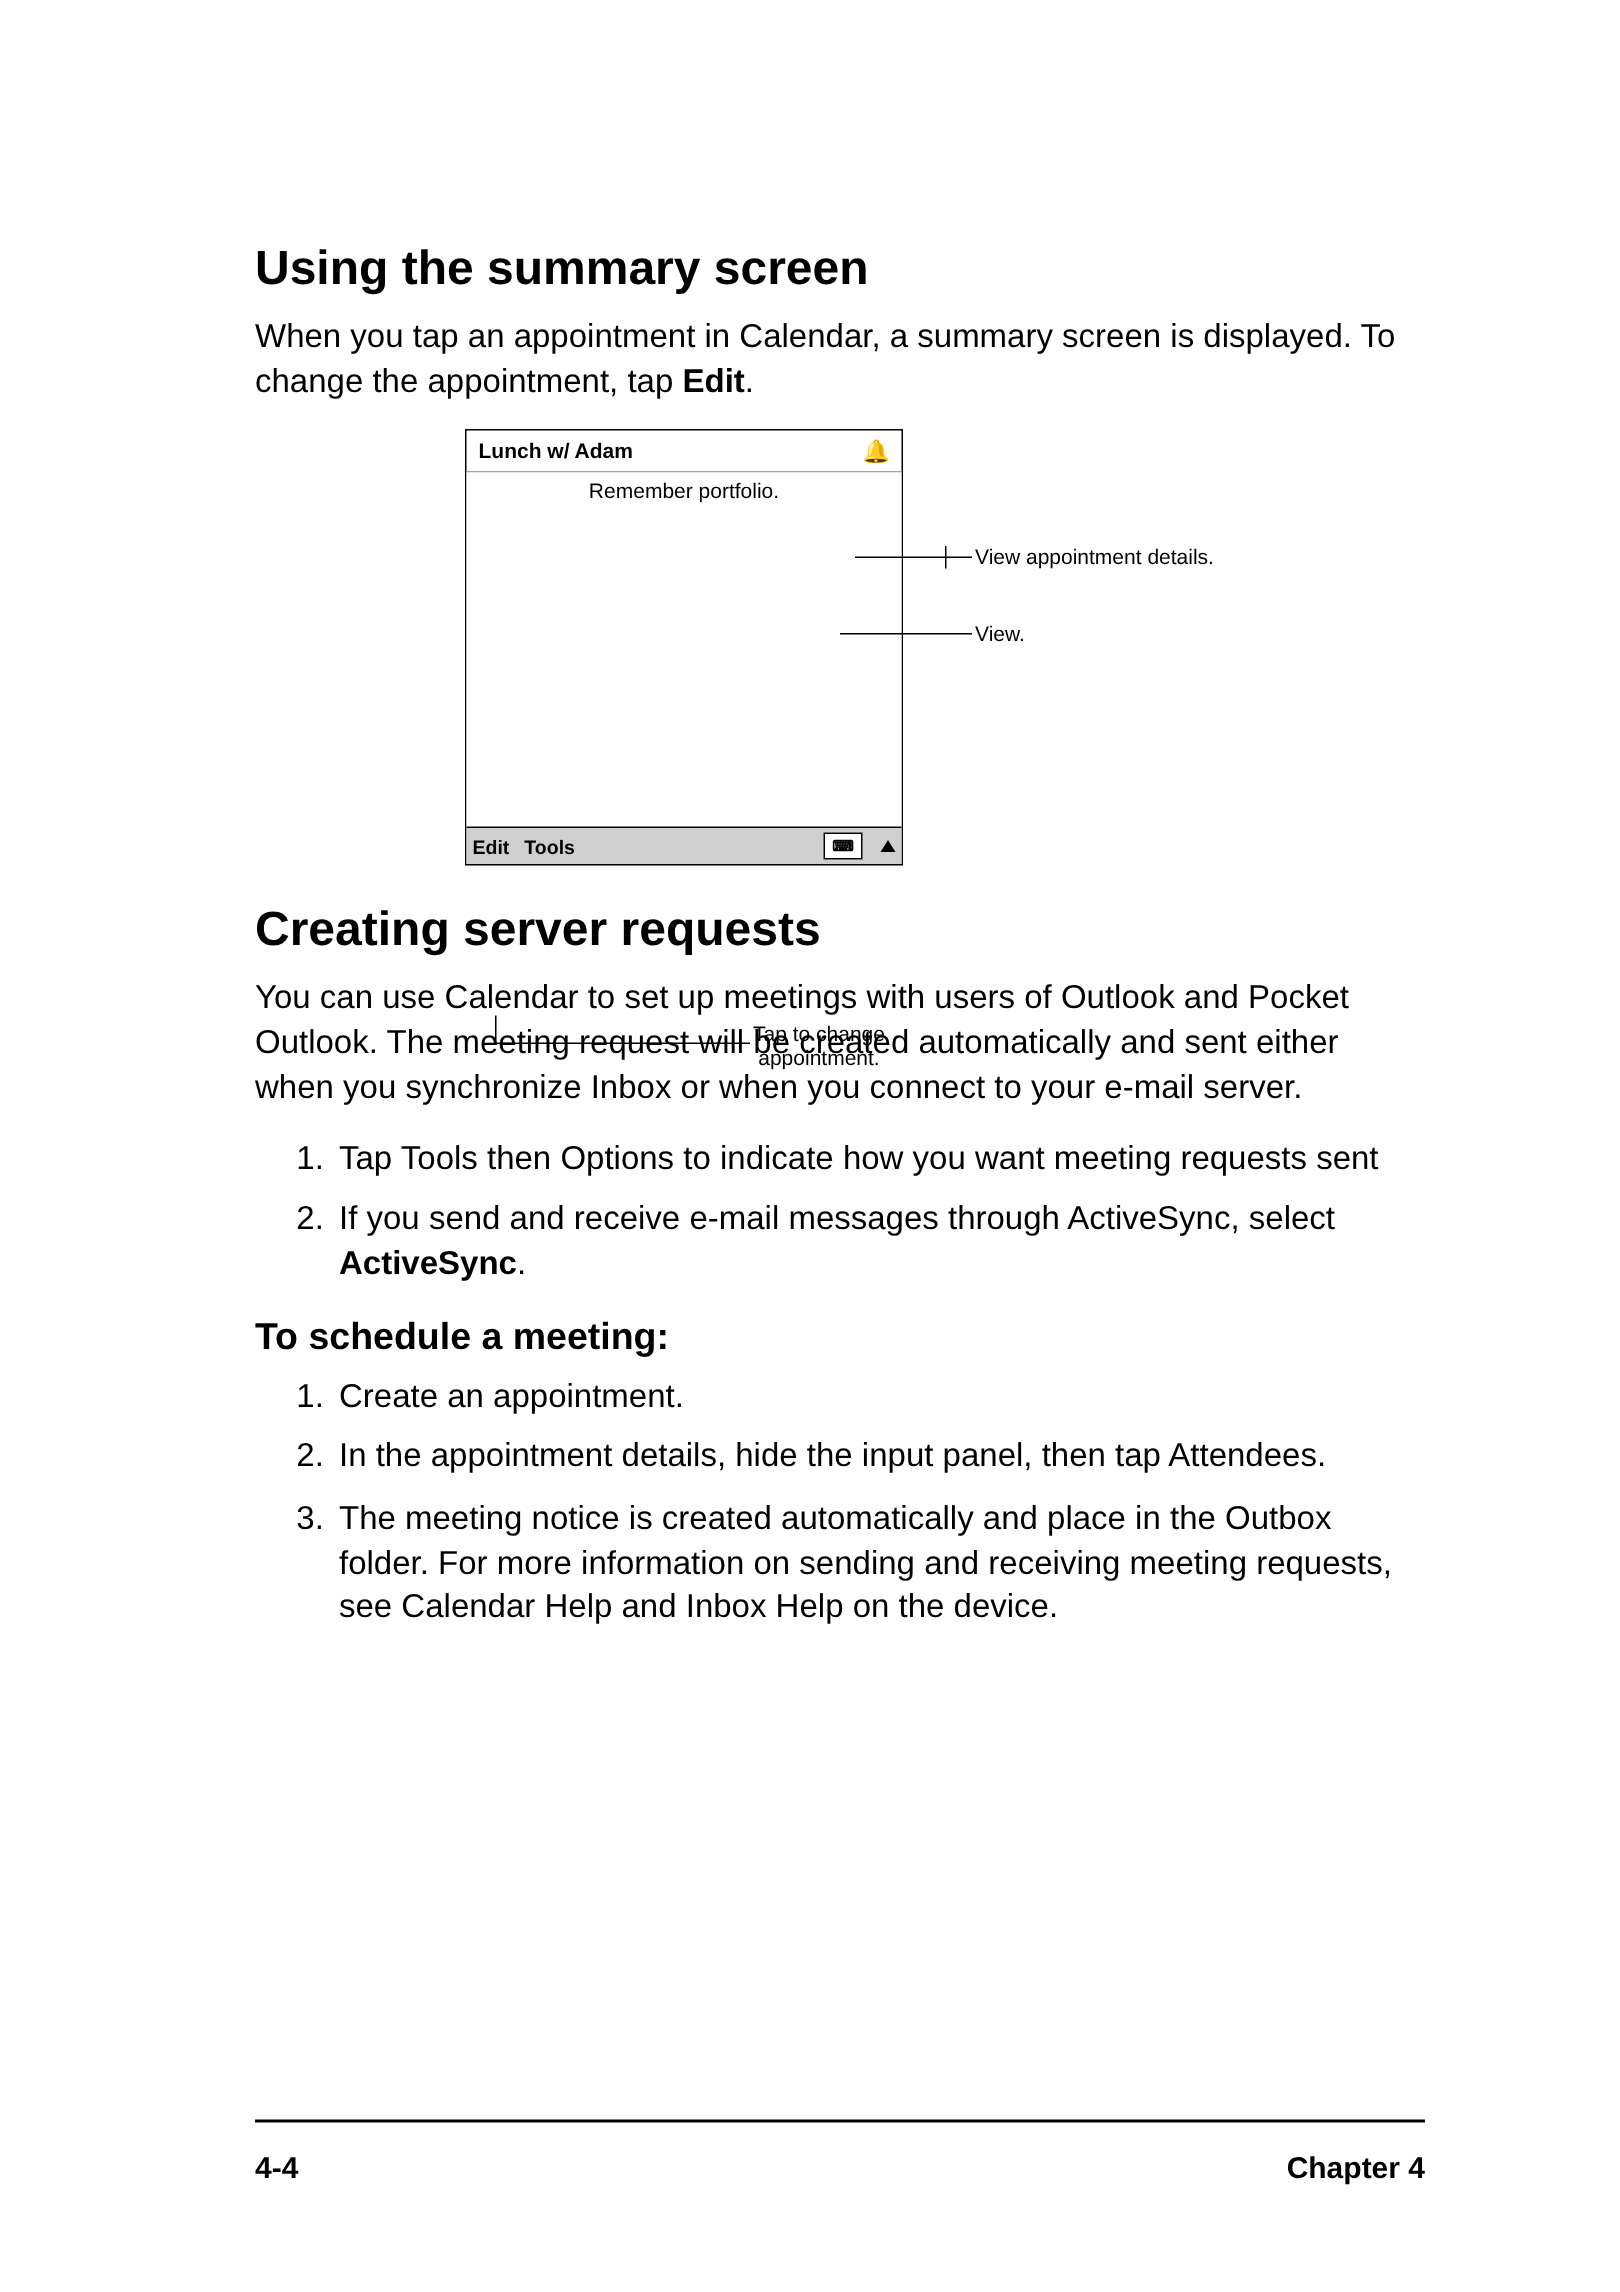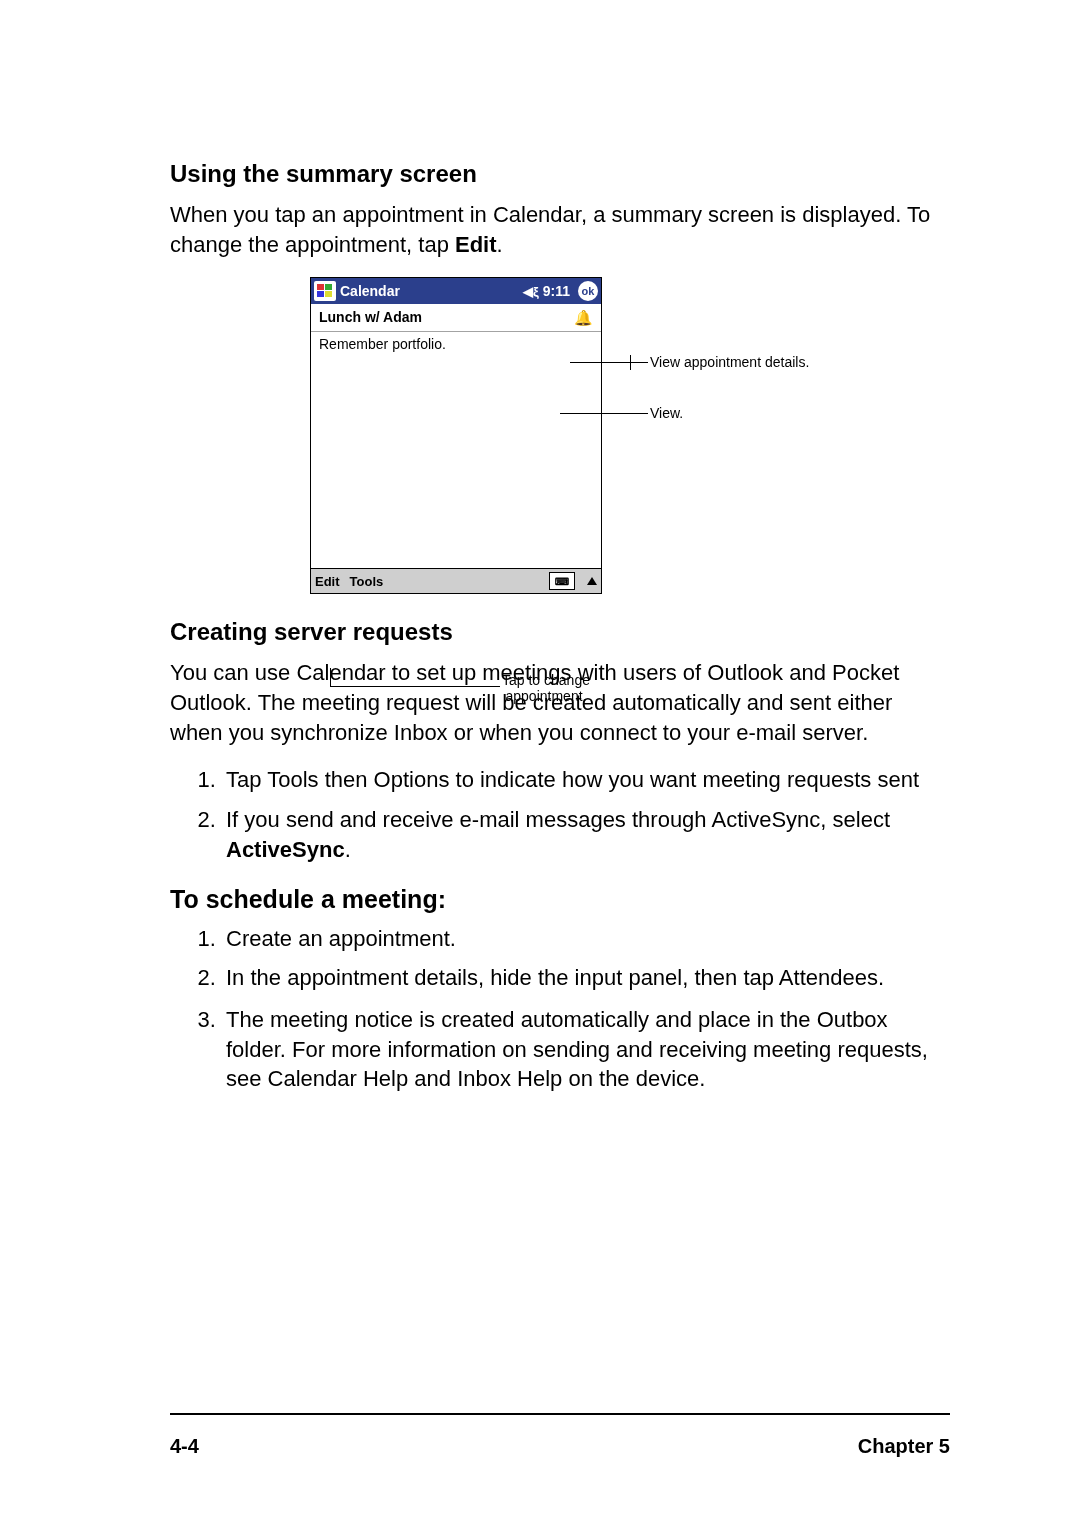--- a/index.html
+++ b/index.html
@@ -10,21 +10,21 @@
     color: #000;
   }
   .page {
     width: 1080px;
     height: 1528px;
     box-sizing: border-box;
     padding: 160px 130px 60px 170px;
     position: relative;
   }
   h2 {
-    font-size: 24px;
+    font-size: 32px;
     font-weight: bold;
     margin: 0 0 12px 0;
     font-family: Arial, Helvetica, sans-serif;
   }
   p.body {
     font-size: 22px;
     line-height: 1.35;
     margin: 0 0 18px 0;
   }
   h3 {
@@ -114,20 +114,21 @@
     font-size: 14px;
     border-bottom: 1px solid #000;
     line-height: 1.35;
   }
   .notes-block {
     padding: 4px 8px;
     font-size: 14px;
     height: 228px;
     border-bottom: 1px solid #000;
     background: #fff;
+    text-align: center;
   }
   .menubar {
     height: 24px;
     background: #cfcfcf;
     display: flex;
     align-items: center;
     font-size: 13px;
     font-weight: bold;
     padding: 0 4px;
     gap: 10px;
@@ -176,27 +177,20 @@
 
 <div class="page">
 
   <h2>Using the summary screen</h2>
   <p class="body">
     <span>When you tap an appointment in Calendar, a summary screen is displayed. To change the appointment, tap </span><span class="bold">Edit</span><span>.</span>
   </p>
 
   <div class="figure-wrap">
     <div class="device">
-      <div class="titlebar">
-        <span class="flag-icon"></span>
-        <span>Calendar</span>
-        <span class="speaker-icon">◀ξ</span>
-        <span>9:11</span>
-        <span class="ok-btn">ok</span>
-      </div>
       <div class="subject-row">
         <span>Lunch w/ Adam</span>
         <span class="bell-icon">🔔</span>
       </div>
       <div class="notes-block">
         <span>Remember portfolio.</span>
       </div>
       <div class="menubar">
         <span>Edit</span>
         <span>Tools</span>
@@ -235,16 +229,16 @@
   <ol>
     <li>Create an appointment.</li>
     <li>In the appointment details, hide the input panel, then tap Attendees.</li>
     <li>
       <p class="body" style="margin:12px 0 0 0;">The meeting notice is created automatically and place in the Outbox folder. For more information on sending and receiving meeting requests, see Calendar Help and Inbox Help on the device.</p>
     </li>
   </ol>
 
   <div class="footer">
     <span>4-4</span>
-    <span>Chapter 5</span>
+    <span>Chapter 4</span>
   </div>
 
 </div>
 
 </body></html>

